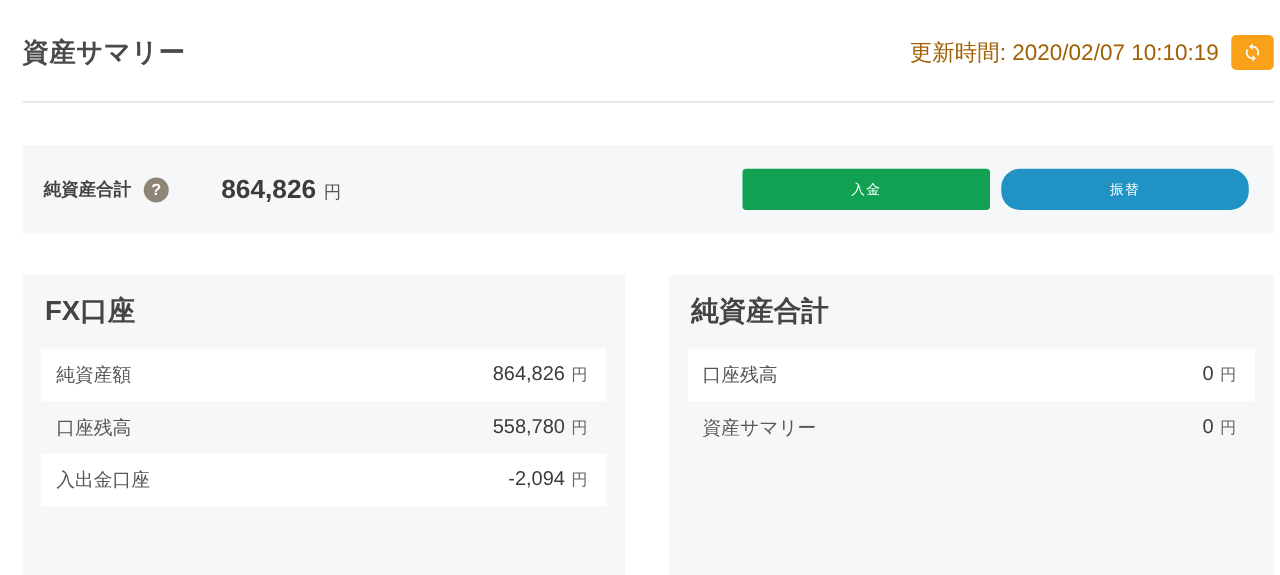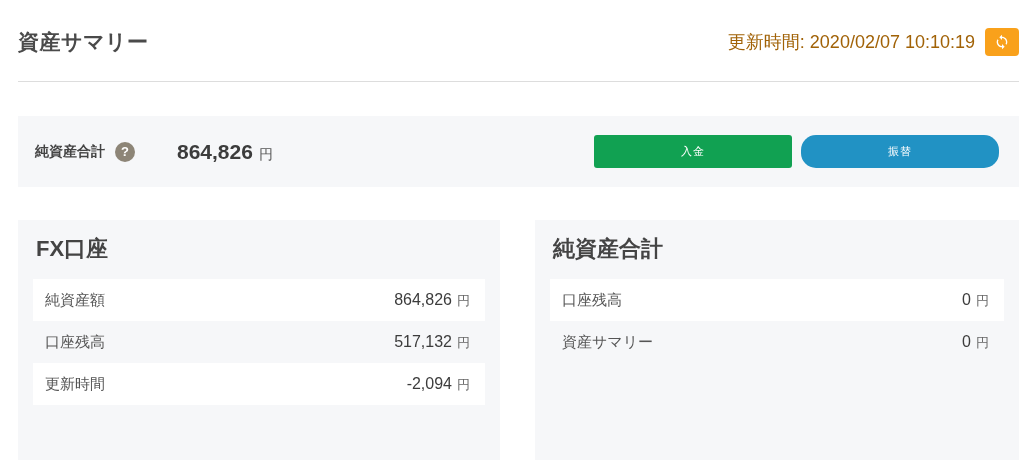--- a/index.html
+++ b/index.html
@@ -211,26 +211,26 @@
         <div class="row row--white">
           <span class="row-label">純資産額</span>
           <span class="row-value-group">
             <span class="row-value">864,826</span>
             <span class="row-unit">円</span>
           </span>
         </div>
         <div class="row">
           <span class="row-label">口座残高</span>
           <span class="row-value-group">
-            <span class="row-value">517,132</span>
+            <span class="row-value">558,780</span>
             <span class="row-unit">円</span>
           </span>
         </div>
         <div class="row row--white">
-          <span class="row-label">更新時間</span>
+          <span class="row-label">入出金口座</span>
           <span class="row-value-group">
             <span class="row-value">-2,094</span>
             <span class="row-unit">円</span>
           </span>
         </div>
       </div>
     </div>
 
     <div class="card card-right">
       <div class="card-title">純資産合計</div>

